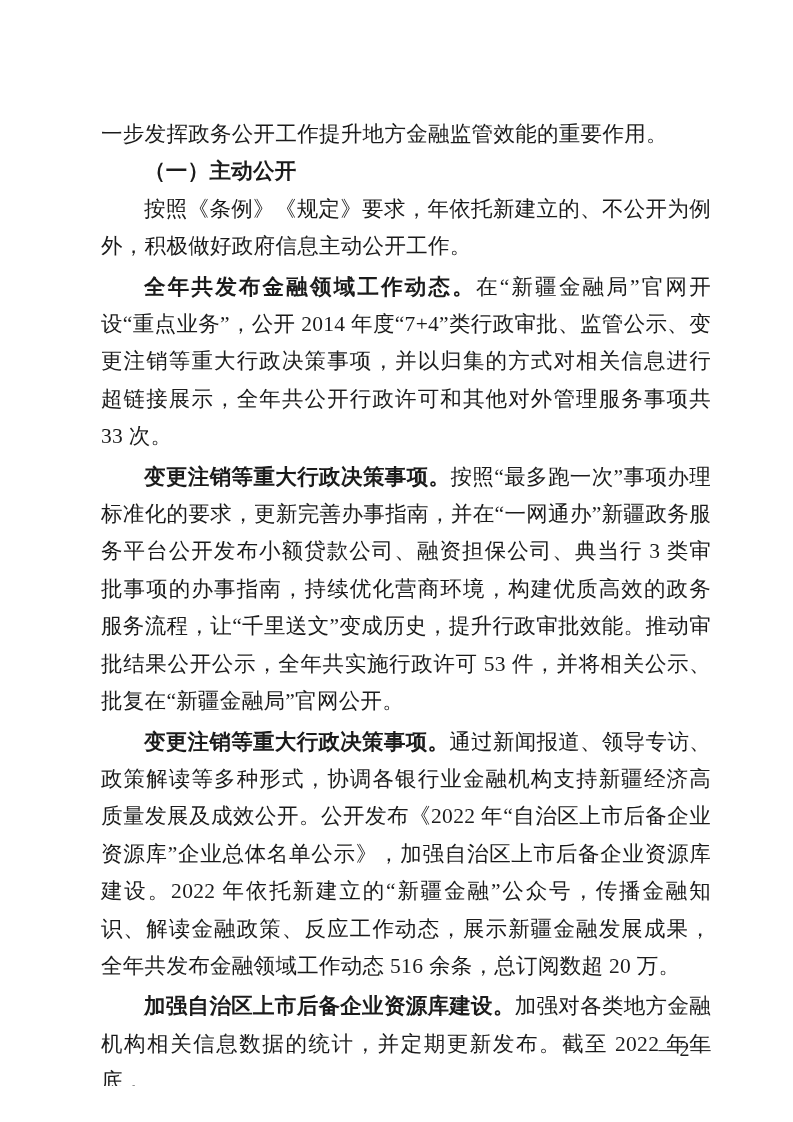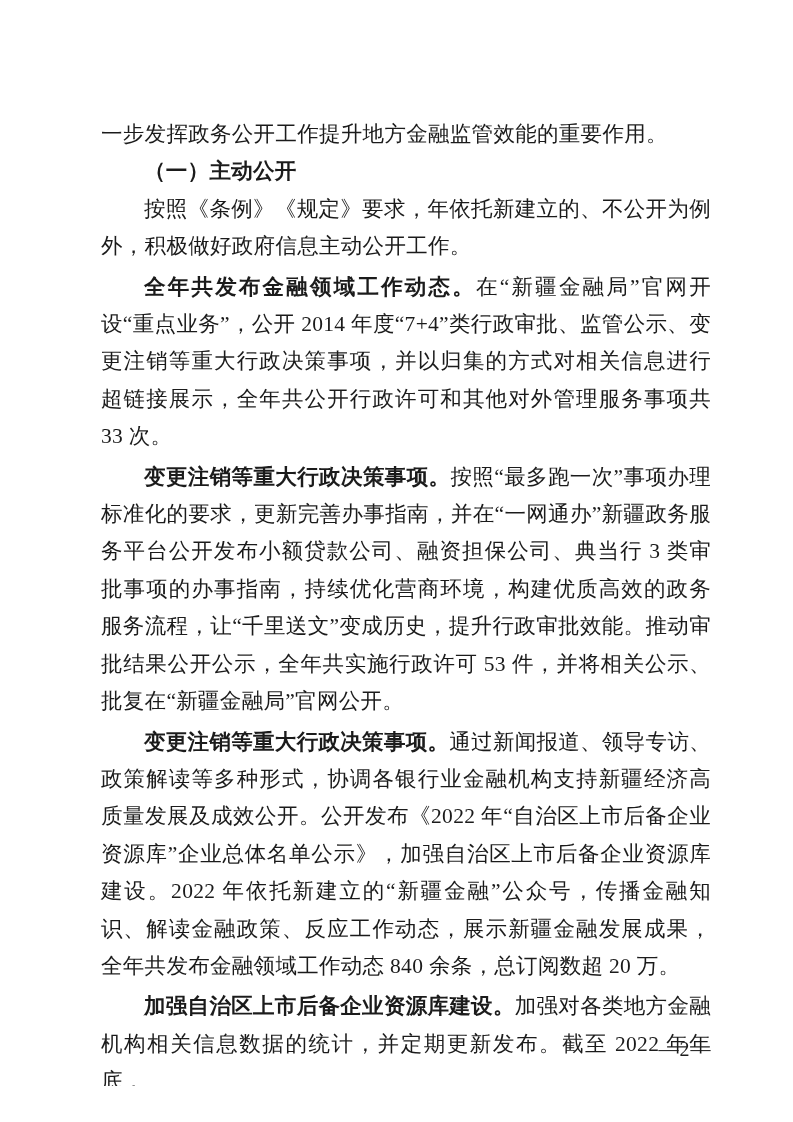--- a/index.html
+++ b/index.html
@@ -68,21 +68,21 @@
 
     <p class="para block">
       <span class="lead">全年共发布金融领域工作动态。</span><span>在“新疆金融局”官网开设“重点业务”，公开 2014 年度“7+4”类行政审批、监管公示、变更注销等重大行政决策事项，并以归集的方式对相关信息进行超链接展示，全年共公开行政许可和其他对外管理服务事项共 33 次。</span>
     </p>
 
     <p class="para block">
       <span class="lead">变更注销等重大行政决策事项。</span><span>按照“最多跑一次”事项办理标准化的要求，更新完善办事指南，并在“一网通办”新疆政务服务平台公开发布小额贷款公司、融资担保公司、典当行 3 类审批事项的办事指南，持续优化营商环境，构建优质高效的政务服务流程，让“千里送文”变成历史，提升行政审批效能。推动审批结果公开公示，全年共实施行政许可 53 件，并将相关公示、批复在“新疆金融局”官网公开。</span>
     </p>
 
     <p class="para block">
-      <span class="lead">变更注销等重大行政决策事项。</span><span>通过新闻报道、领导专访、政策解读等多种形式，协调各银行业金融机构支持新疆经济高质量发展及成效公开。公开发布《2022 年“自治区上市后备企业资源库”企业总体名单公示》，加强自治区上市后备企业资源库建设。2022 年依托新建立的“新疆金融”公众号，传播金融知识、解读金融政策、反应工作动态，展示新疆金融发展成果，全年共发布金融领域工作动态 840 余条，总订阅数超 20 万。</span>
+      <span class="lead">变更注销等重大行政决策事项。</span><span>通过新闻报道、领导专访、政策解读等多种形式，协调各银行业金融机构支持新疆经济高质量发展及成效公开。公开发布《2022 年“自治区上市后备企业资源库”企业总体名单公示》，加强自治区上市后备企业资源库建设。2022 年依托新建立的“新疆金融”公众号，传播金融知识、解读金融政策、反应工作动态，展示新疆金融发展成果，全年共发布金融领域工作动态 516 余条，总订阅数超 20 万。</span>
     </p>
 
     <p class="para block">
       <span class="lead">加强自治区上市后备企业资源库建设。</span><span>加强对各类地方金融机构相关信息数据的统计，并定期更新发布。截至 2022 年年底，</span>
     </p>
 
   </div>
 
   <div class="page-number">—2—</div>
 

